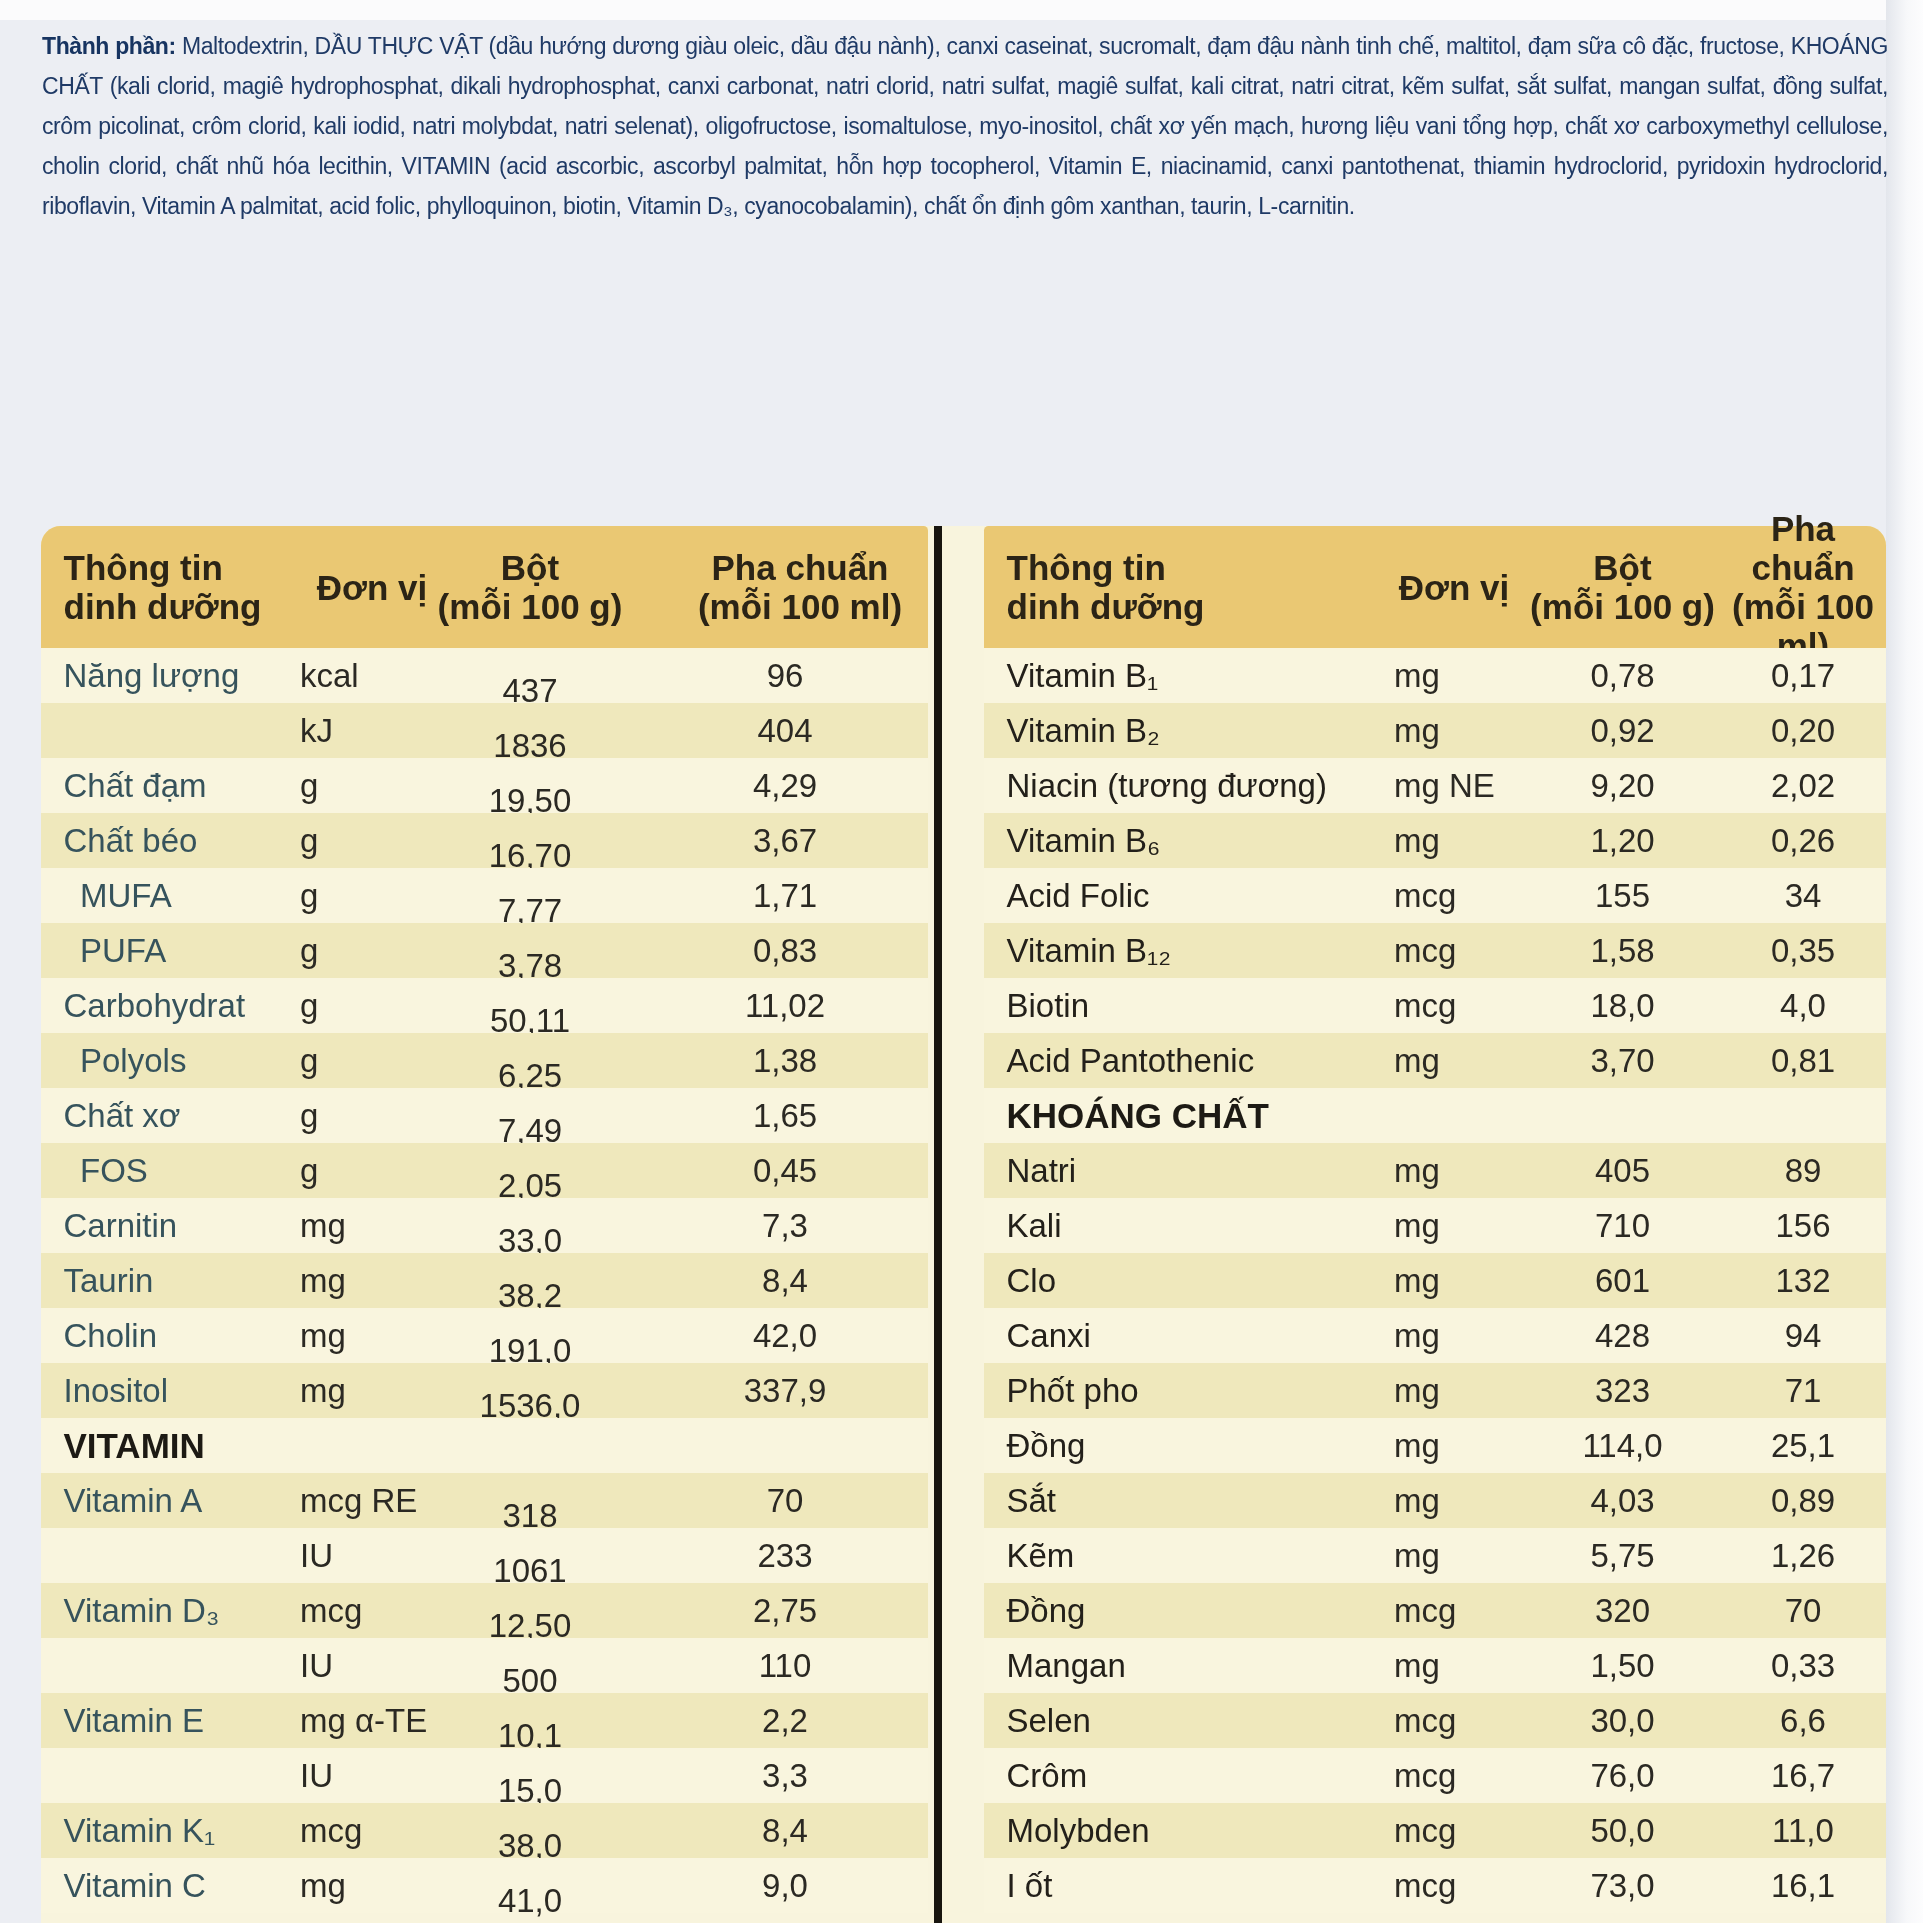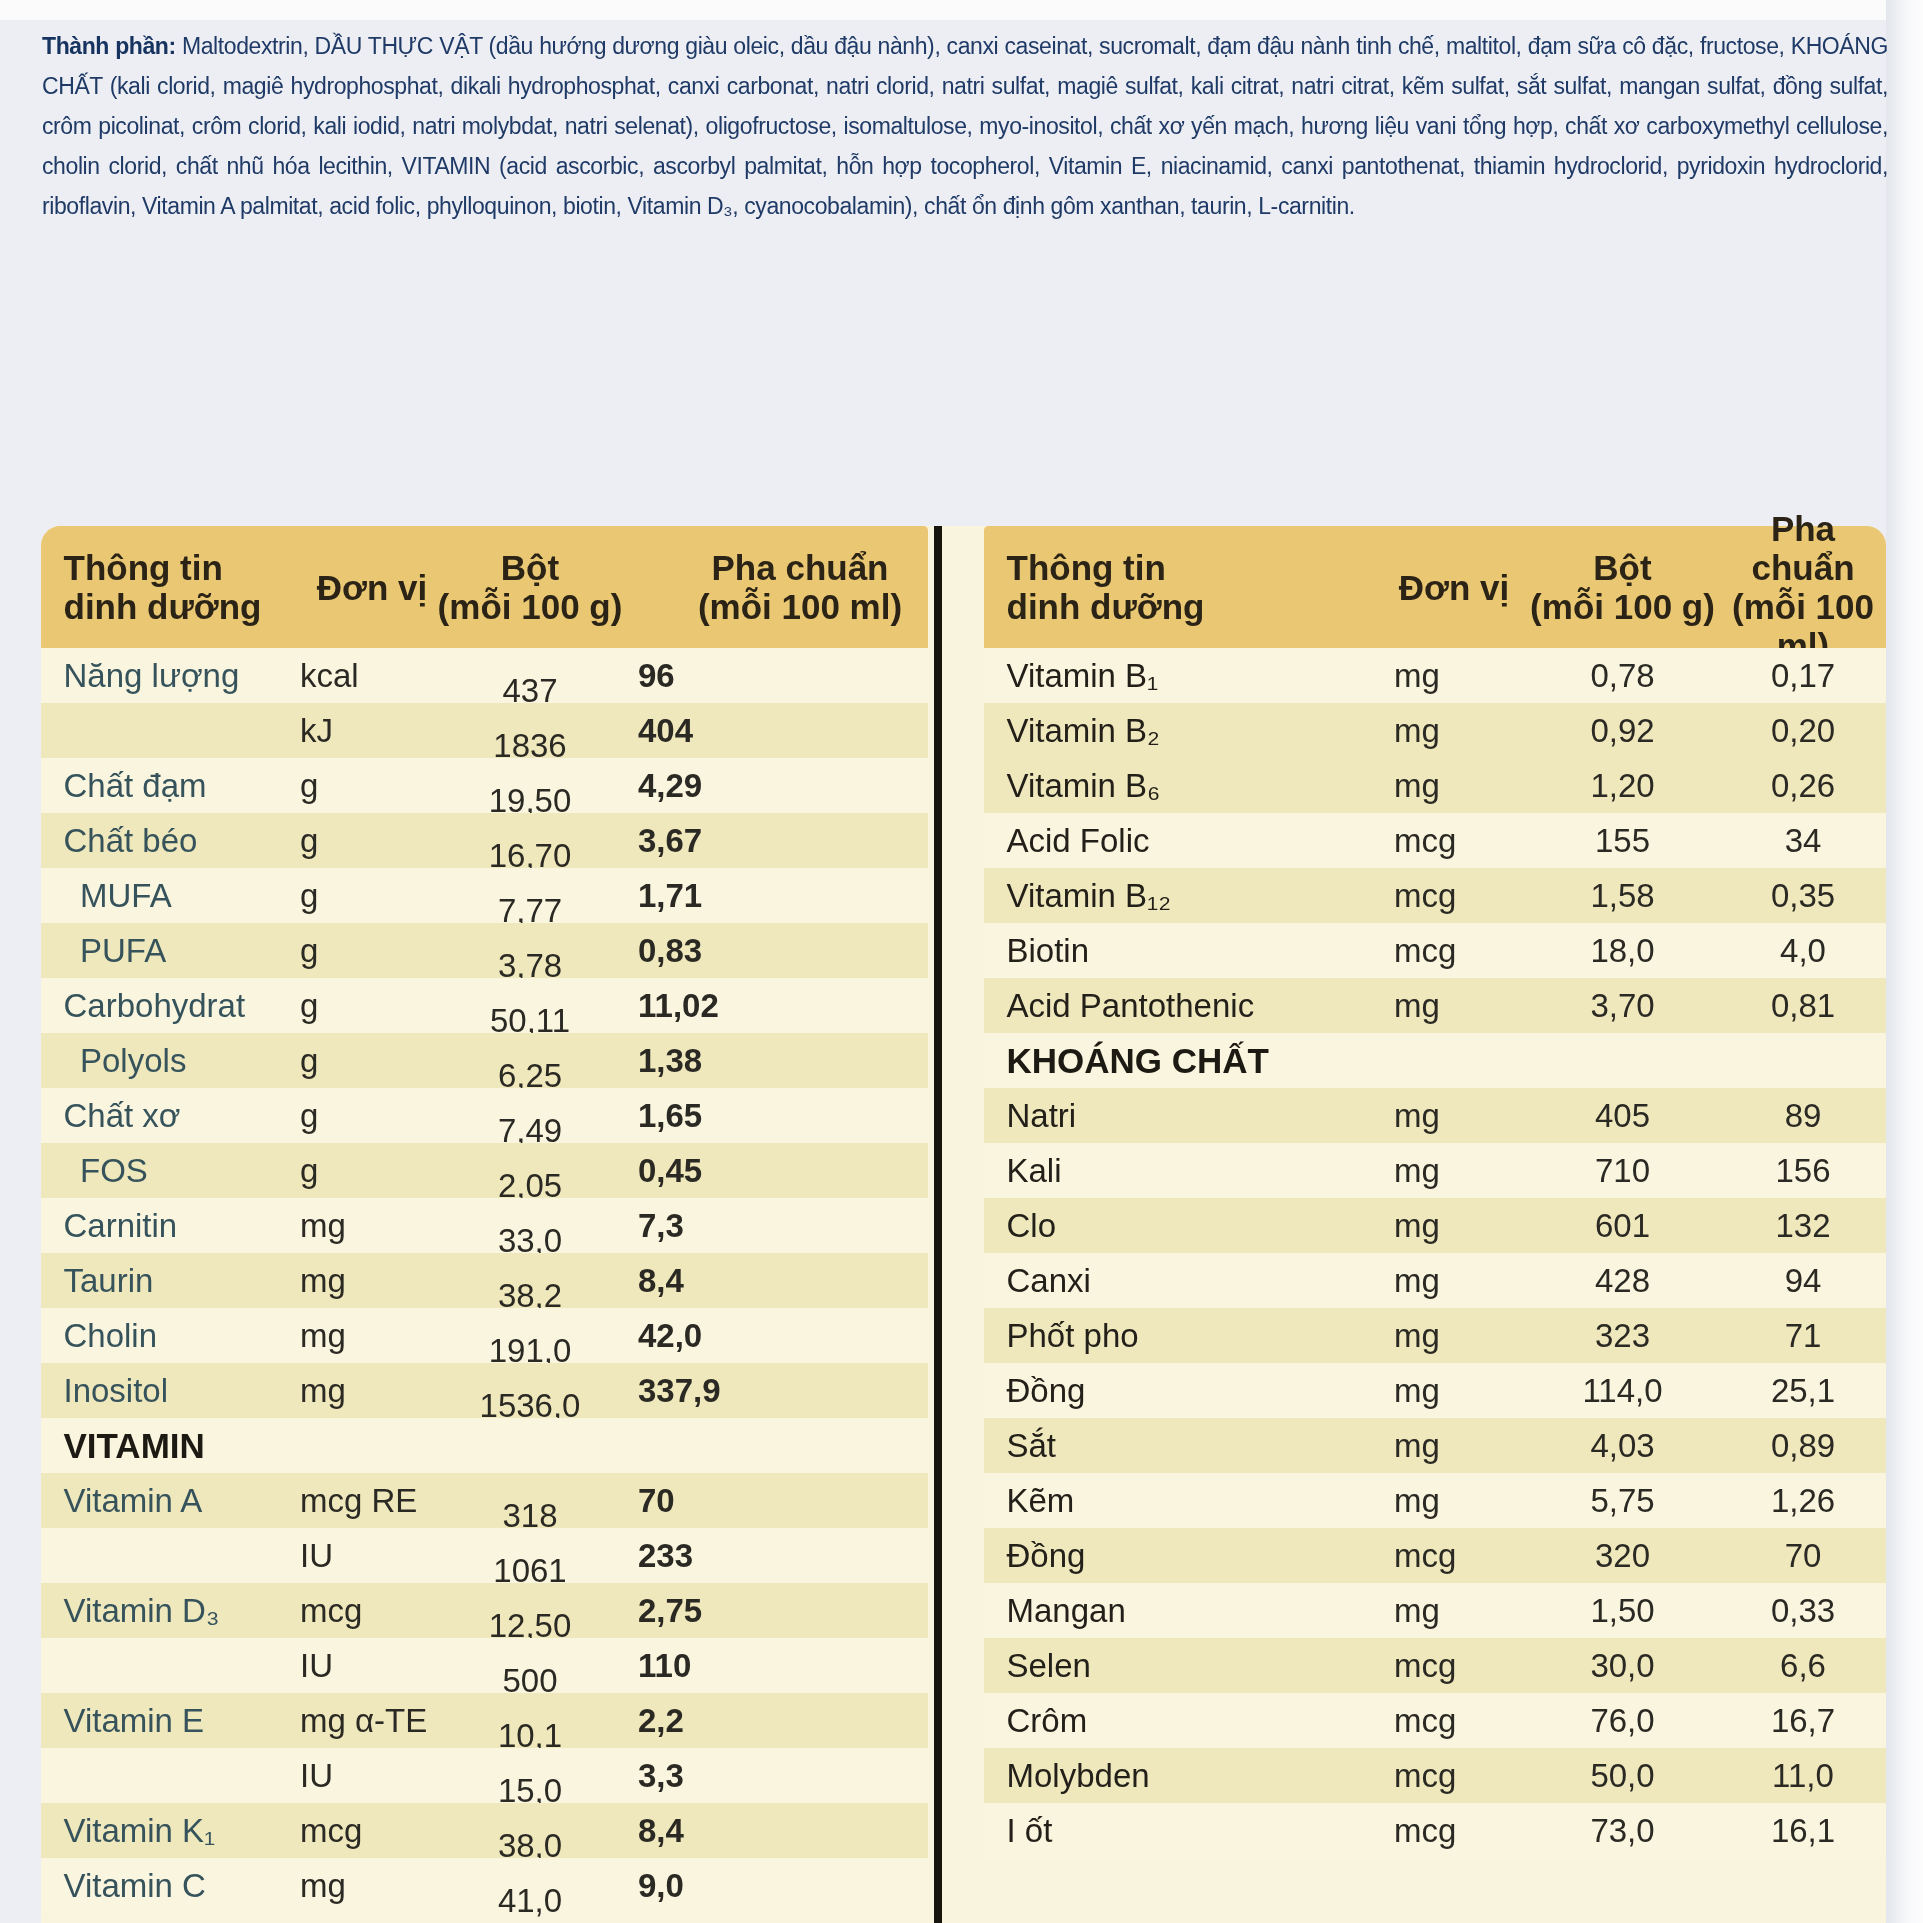--- a/index.html
+++ b/index.html
@@ -51,21 +51,21 @@
   .row.stripe-a{background:#f9f5de;}
   .row.stripe-b{background:#efe8bc;}
   .cell{font-size:33px;color:#2b2923;}
   .cell.label{position:absolute;left:22.5px;width:331px;text-align:left;}
   .ntable.left .cell.label{color:#36535c;width:225px;}
   .ntable.right .cell.label{color:#23201a;}
   .cell.label.indent{left:39px;}
   .cell.label.section{font-weight:bold;color:#1d1a14 !important;font-size:35px;}
   .ntable.left .cell.unit{position:absolute;left:259px;width:165px;text-align:left;}
   .ntable.left .cell.v1{position:absolute;left:361px;width:256px;text-align:center;margin-top:31px;}
-  .ntable.left .cell.v2{position:absolute;left:597px;width:256px;font-weight:bold;}
+  .ntable.left .cell.v2{position:absolute;left:616px;width:256px;text-align:center;}
   .ntable.right .cell.unit{position:absolute;left:410px;width:150px;text-align:left;}
   .ntable.right .cell.v1{position:absolute;left:541px;width:195px;text-align:center;}
   .ntable.right .cell.v2{position:absolute;left:744px;width:150px;text-align:center;}
 </style>
 </head>
 <body>
 
 <div class="photo">
   <div class="top-strip"></div>
   <div class="right-edge"></div>
@@ -243,20 +243,26 @@
           <div class="cell unit">mg</div>
           <div class="cell v1">0,78</div>
           <div class="cell v2">0,17</div>
         </div>
         <div class="row stripe-b">
           <div class="cell label">Vitamin B₂</div>
           <div class="cell unit">mg</div>
           <div class="cell v1">0,92</div>
           <div class="cell v2">0,20</div>
         </div>
+        <div class="row stripe-a">
+          <div class="cell label">Niacin (tương đương)</div>
+          <div class="cell unit">mg NE</div>
+          <div class="cell v1">9,20</div>
+          <div class="cell v2">2,02</div>
+        </div>
         <div class="row stripe-b">
           <div class="cell label">Vitamin B₆</div>
           <div class="cell unit">mg</div>
           <div class="cell v1">1,20</div>
           <div class="cell v2">0,26</div>
         </div>
         <div class="row stripe-a">
           <div class="cell label">Acid Folic</div>
           <div class="cell unit">mcg</div>
           <div class="cell v1">155</div>

